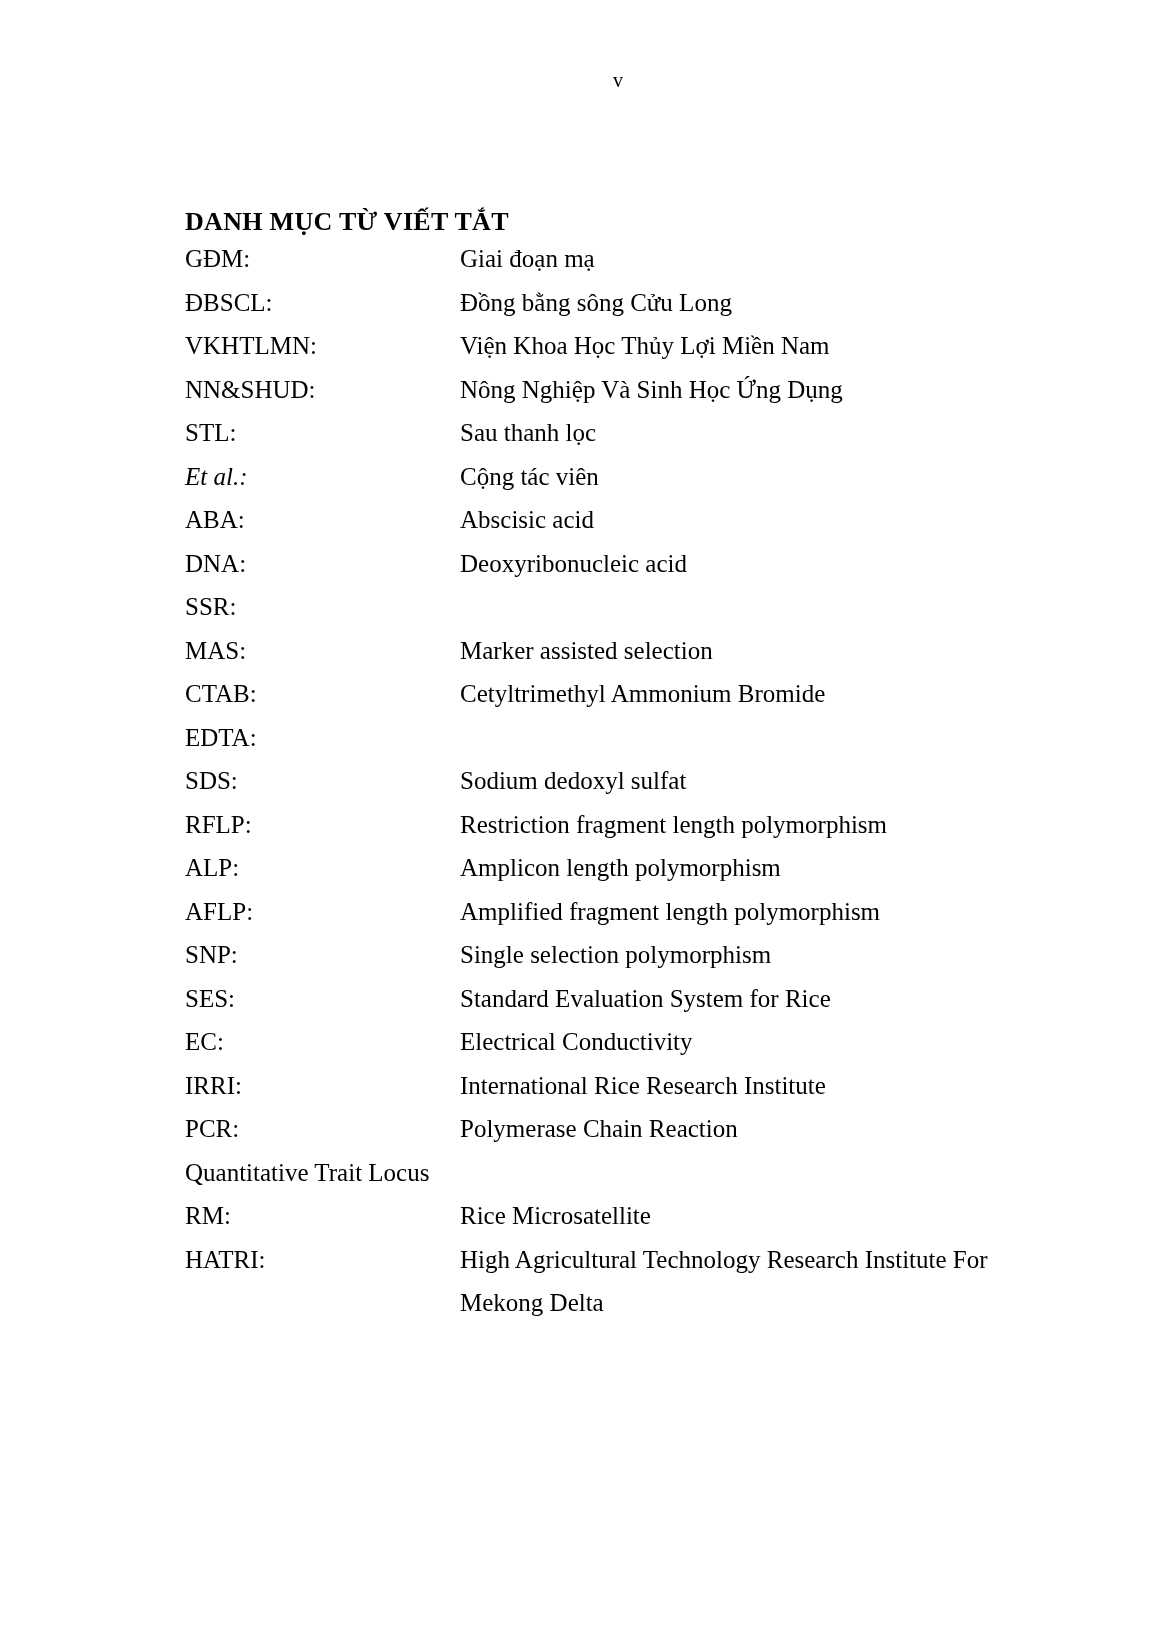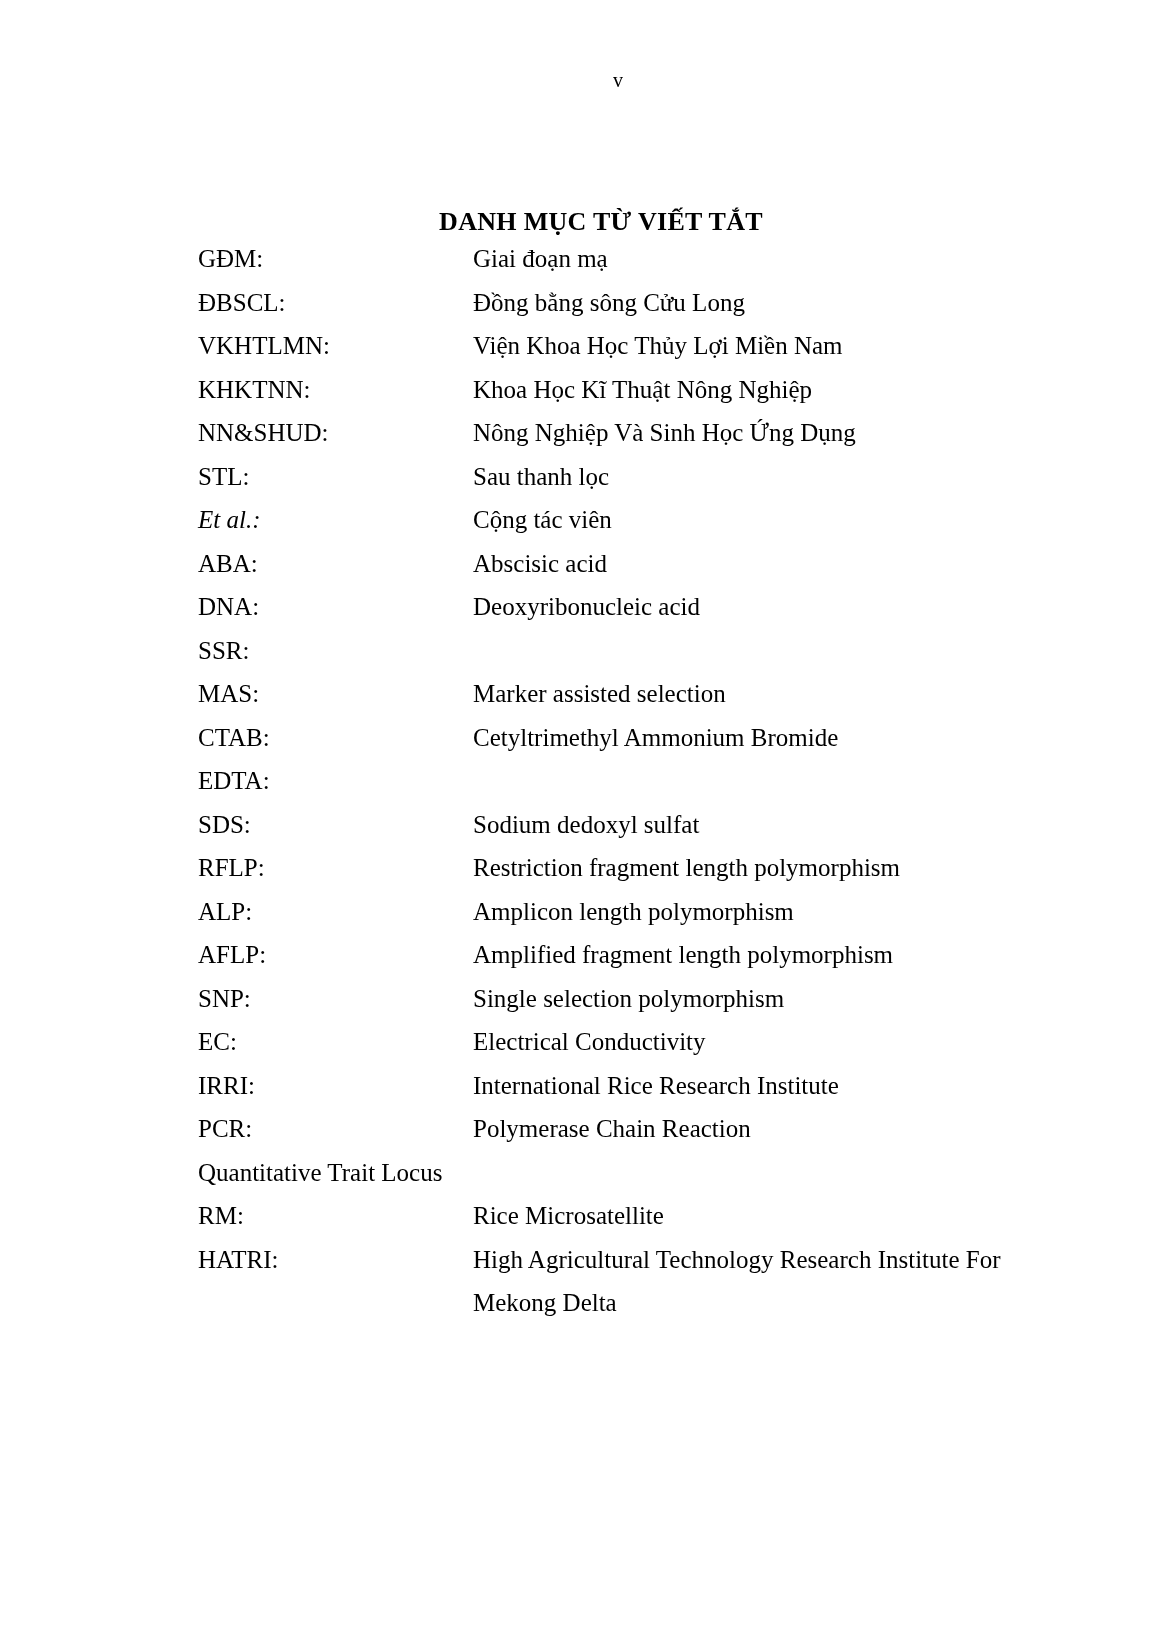--- a/index.html
+++ b/index.html
@@ -21,32 +21,31 @@
     top: 68px;
     left: 185px;
     width: 866px;
     text-align: center;
     font-size: 20px;
     line-height: 24px;
   }
   .doc-title {
     position: absolute;
     top: 188px;
-    left: 168px;
+    left: 185px;
     width: 866px;
-    text-align: center;
     font-size: 26px;
     font-weight: 700;
     line-height: 34px;
     letter-spacing: 0.3px;
   }
   .abbrev-list {
     position: absolute;
     top: 237px;
-    left: 198px;
+    left: 185px;
     width: 880px;
     font-size: 25px;
     line-height: 43.5px;
   }
   .abbrev-row {
     display: flex;
     align-items: flex-start;
   }
   .abbrev-term {
     flex: 0 0 275px;
@@ -79,24 +78,20 @@
     <div class="abbrev-row">
       <div class="abbrev-term">ĐBSCL:</div>
       <div class="abbrev-def">Đồng bằng sông Cửu Long</div>
     </div>
 
     <div class="abbrev-row">
       <div class="abbrev-term">VKHTLMN:</div>
       <div class="abbrev-def">Viện Khoa Học Thủy Lợi Miền Nam</div>
     </div>
 
-    <div class="abbrev-row">
-      <div class="abbrev-term">KHKTNN:</div>
-      <div class="abbrev-def">Khoa Học Kĩ Thuật Nông Nghiệp</div>
-    </div>
 
     <div class="abbrev-row">
       <div class="abbrev-term">NN&amp;SHUD:</div>
       <div class="abbrev-def">Nông Nghiệp Và Sinh Học Ứng Dụng</div>
     </div>
 
     <div class="abbrev-row">
       <div class="abbrev-term">STL:</div>
       <div class="abbrev-def">Sau thanh lọc</div>
     </div>
@@ -152,20 +147,24 @@
     <div class="abbrev-row">
       <div class="abbrev-term">AFLP:</div>
       <div class="abbrev-def">Amplified fragment length polymorphism</div>
     </div>
 
     <div class="abbrev-row">
       <div class="abbrev-term">SNP:</div>
       <div class="abbrev-def">Single selection polymorphism</div>
     </div>
 
+    <div class="abbrev-row">
+      <div class="abbrev-term">SES:</div>
+      <div class="abbrev-def">Standard Evaluation System for Rice</div>
+    </div>
 
     <div class="abbrev-row">
       <div class="abbrev-term">EC:</div>
       <div class="abbrev-def">Electrical Conductivity</div>
     </div>
 
     <div class="abbrev-row">
       <div class="abbrev-term">IRRI:</div>
       <div class="abbrev-def">International Rice Research Institute</div>
     </div>

